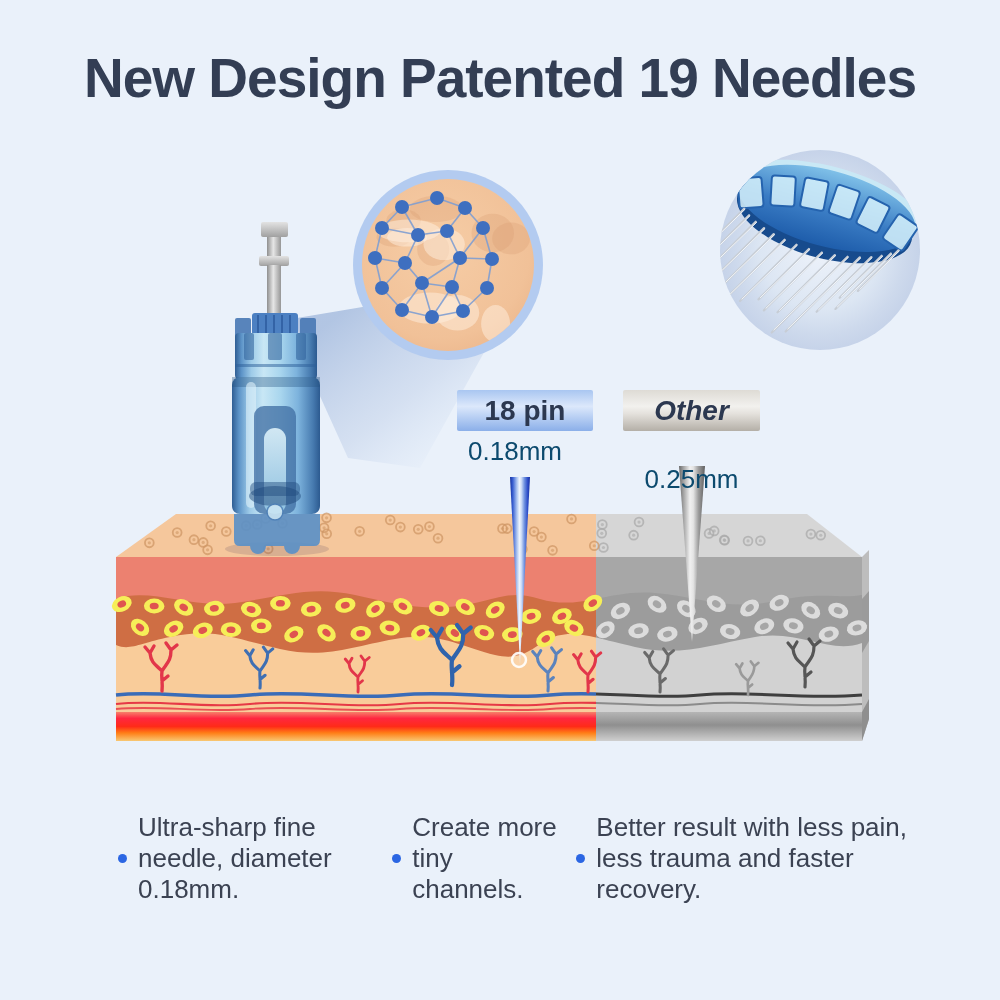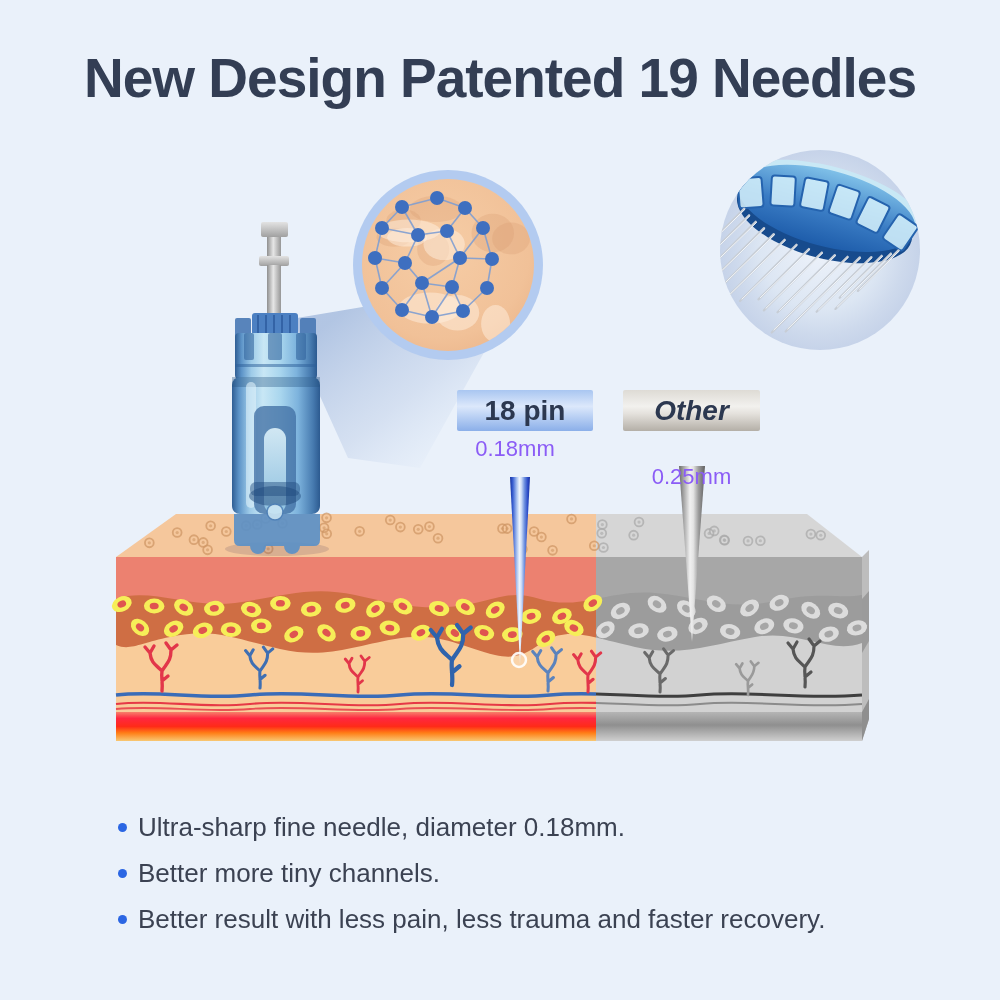--- a/index.html
+++ b/index.html
@@ -4,24 +4,24 @@
 <style>
   html,body{margin:0;padding:0;}
   body{width:1000px;height:1000px;background:#eaf1fa;font-family:"Liberation Sans",sans-serif;overflow:hidden;}
   #canvas{position:relative;width:1000px;height:1000px;background:#eaf1fa;}
   .abs{position:absolute;}
   #title{left:0;top:46px;width:1000px;text-align:center;font-size:55px;font-weight:700;letter-spacing:-1px;color:#333e54;}
   .cmp-box{height:41px;border-radius:2px;display:flex;align-items:center;justify-content:center;
            font-size:28px;font-weight:600;color:#2c3850;}
   #pin-box{left:457px;top:390px;width:136px;background:linear-gradient(180deg,#a9c6f1 0%,#dce8fb 40%,#c3d7f6 58%,#8bafe9 100%);}
   #other-box{left:623px;top:390px;width:137px;background:linear-gradient(180deg,#dedbd5 0%,#f2f1ee 40%,#e4e1dc 58%,#b4afa7 100%);font-style:italic;}
-  .cmp-dia{top:436px;text-align:center;font-size:22px;color:#8b5cf6;}
+  .cmp-dia{top:436px;text-align:center;font-size:26px;color:#0c4a6e;}
   #pin-dia{left:447px;width:136px;}
   #other-dia{left:623px;width:137px;margin-top:28px;}
-  #features{left:118px;top:812px;width:820px;display:flex;flex-direction:column;gap:15px;}
+  #features{left:118px;top:812px;width:820px;display:flex;gap:15px;}
   .feat-row{display:flex;align-items:center;gap:11px;font-size:26px;color:#3b4252;}
   .dot{width:9px;height:9px;border-radius:50%;background:#2b66e3;flex:0 0 9px;}
   svg{display:block;}
 </style>
 </head>
 <body>
 
 <div id="canvas">
 
   <svg class="abs" style="left:0;top:0" width="1000" height="1000" viewBox="0 0 1000 1000">
@@ -620,20 +620,20 @@
 
   <div id="title" class="abs">New Design Patented 19 Needles</div>
 
   <div id="features" class="abs">
     <div class="feat-row">
       <span class="dot"></span>
       <span>Ultra-sharp fine needle, diameter 0.18mm.</span>
     </div>
     <div class="feat-row">
       <span class="dot"></span>
-      <span>Better more tiny channels.</span>
+      <span>Create more tiny channels.</span>
     </div>
     <div class="feat-row">
       <span class="dot"></span>
       <span>Better result with less pain, less trauma and faster recovery.</span>
     </div>
   </div>
 </div>
 
 </body></html>

